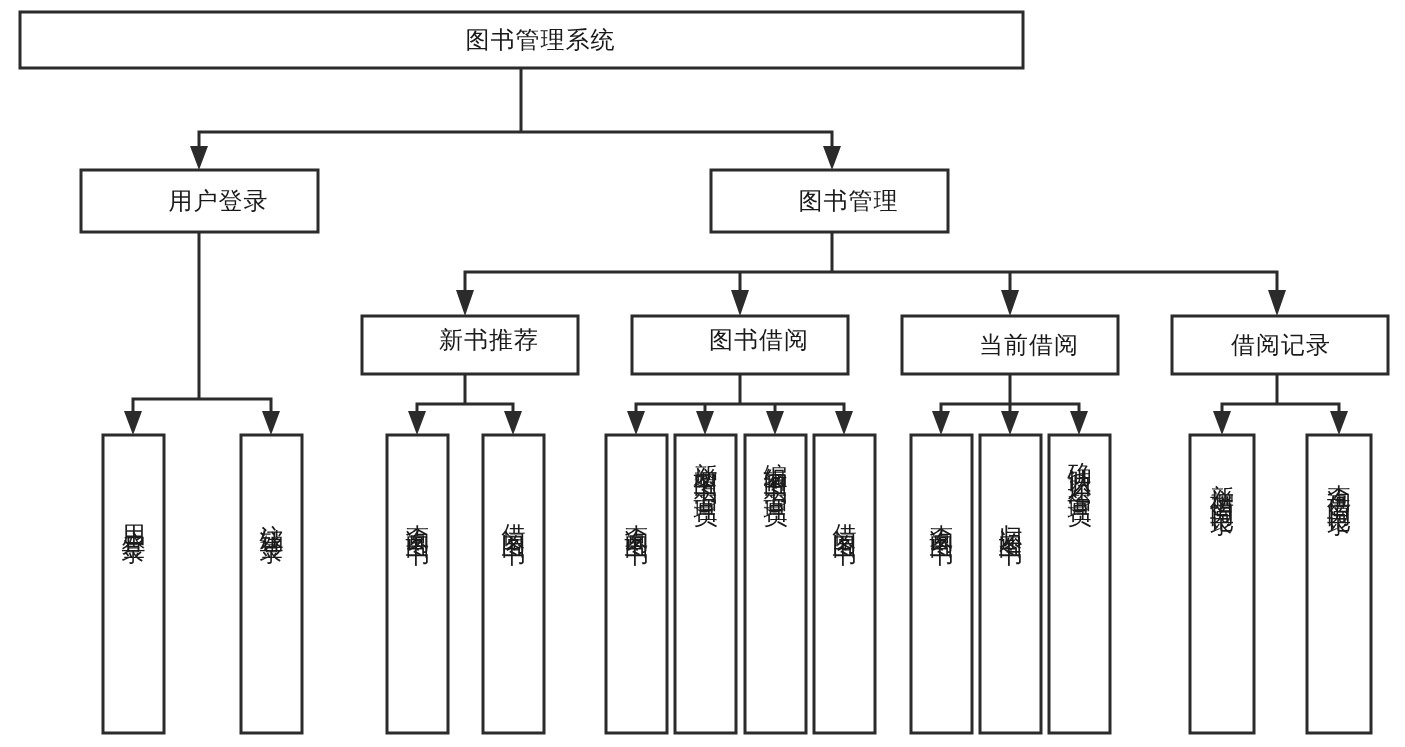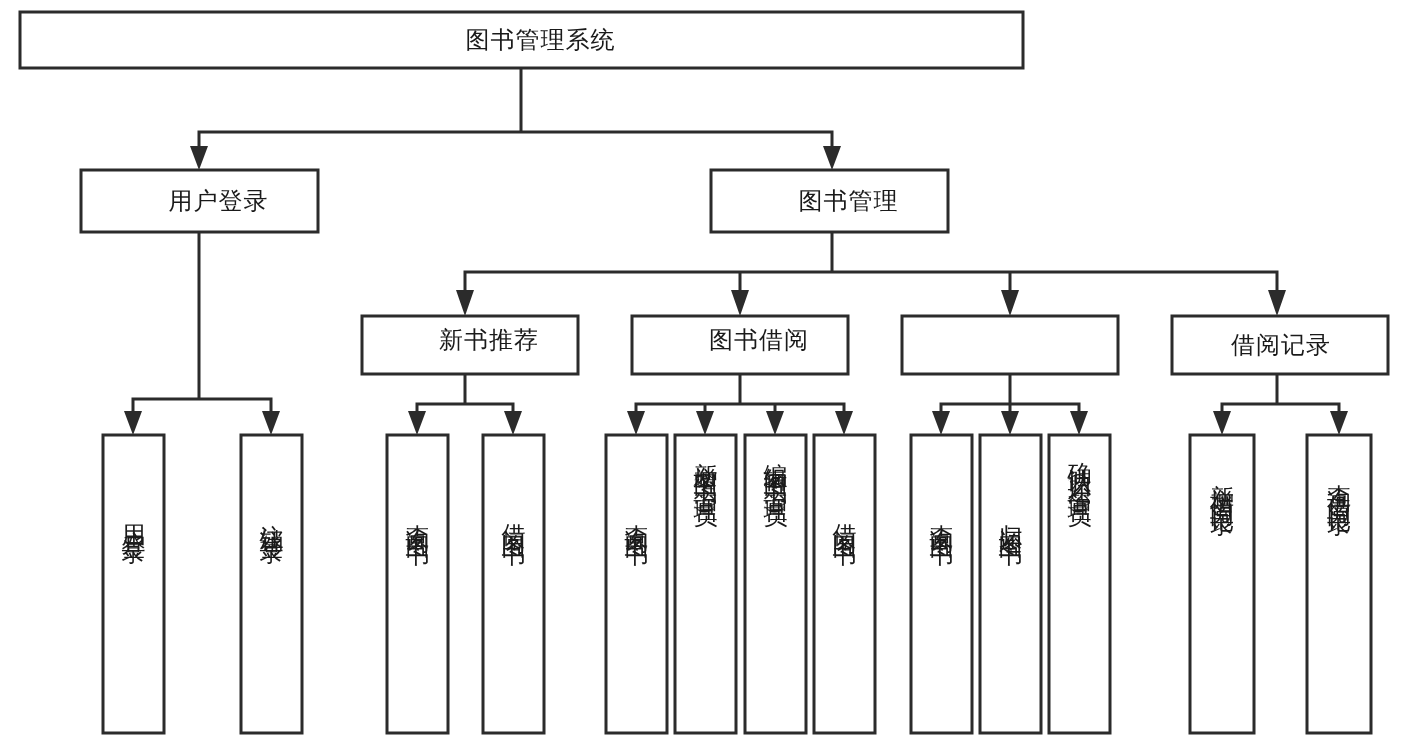--- a/index.html
+++ b/index.html
@@ -169,20 +169,23 @@
   <div class="horiz-text-wrap" style="left:711px; top:170px; width:237px; height:62px;">
     <span class="horiz-text">图书管理</span>
   </div>
 
   <div class="horiz-text-wrap" style="left:362px; top:316px; width:216px; height:48px;">
     <span class="horiz-text">新书推荐</span>
   </div>
   <div class="horiz-text-wrap" style="left:632px; top:316px; width:216px; height:40px;align-items:flex-end;">
     <span class="horiz-text">图书借阅</span>
   </div>
+  <div class="horiz-text-wrap" style="left:902px; top:316px; width:216px; height:58px;">
+    <span class="horiz-text">当前借阅</span>
+  </div>
   <div class="horiz-text-wrap" style="left:1172px; top:316px; width:180px; height:58px;">
     <span class="horiz-text">借阅记录</span>
   </div>
 
   <div class="vert-text-wrap" style="left:103px; top:505px; width:61px; height:220px;">
     <span class="vert-text">用户登录</span>
   </div>
   <div class="vert-text-wrap" style="left:241px; top:505px; width:61px; height:220px;">
     <span class="vert-text">注销登录</span>
   </div>

